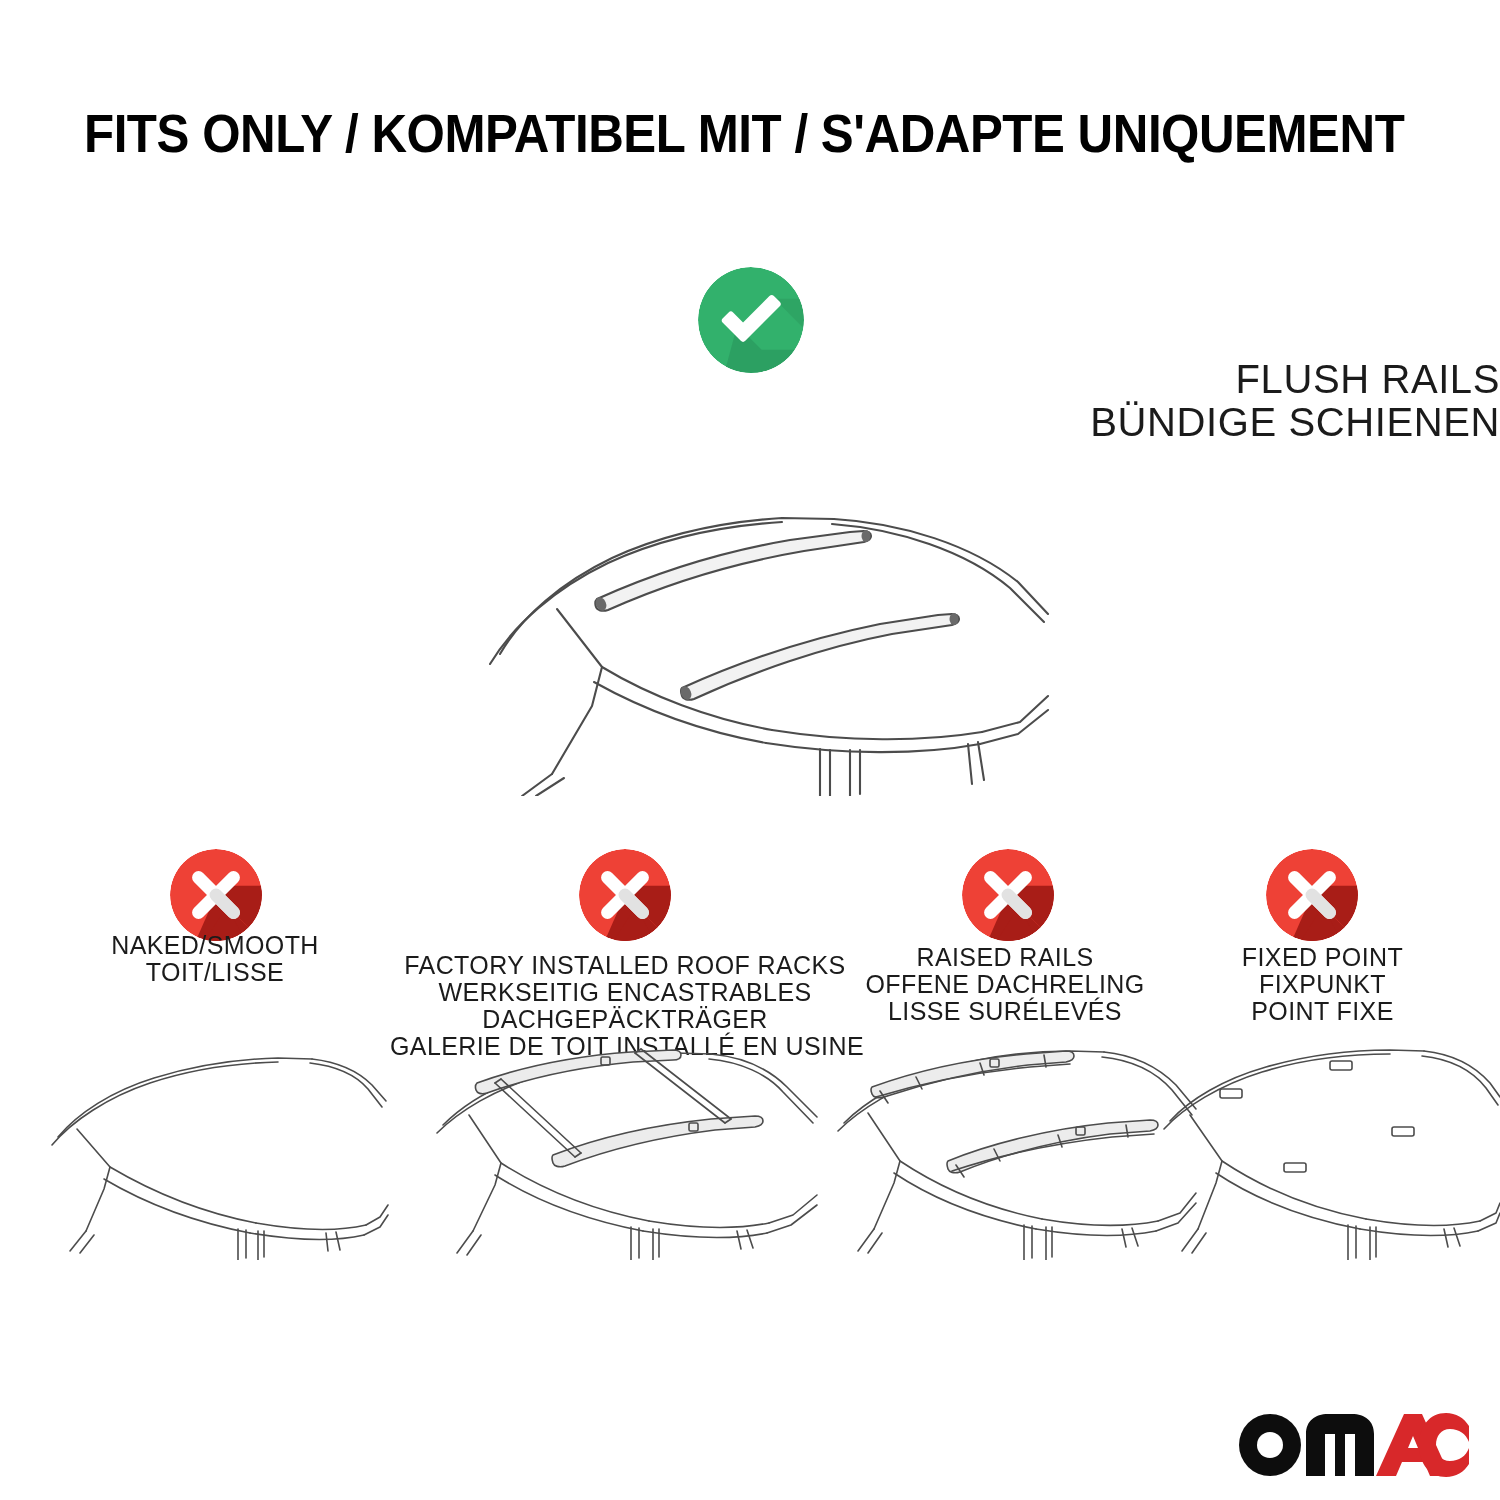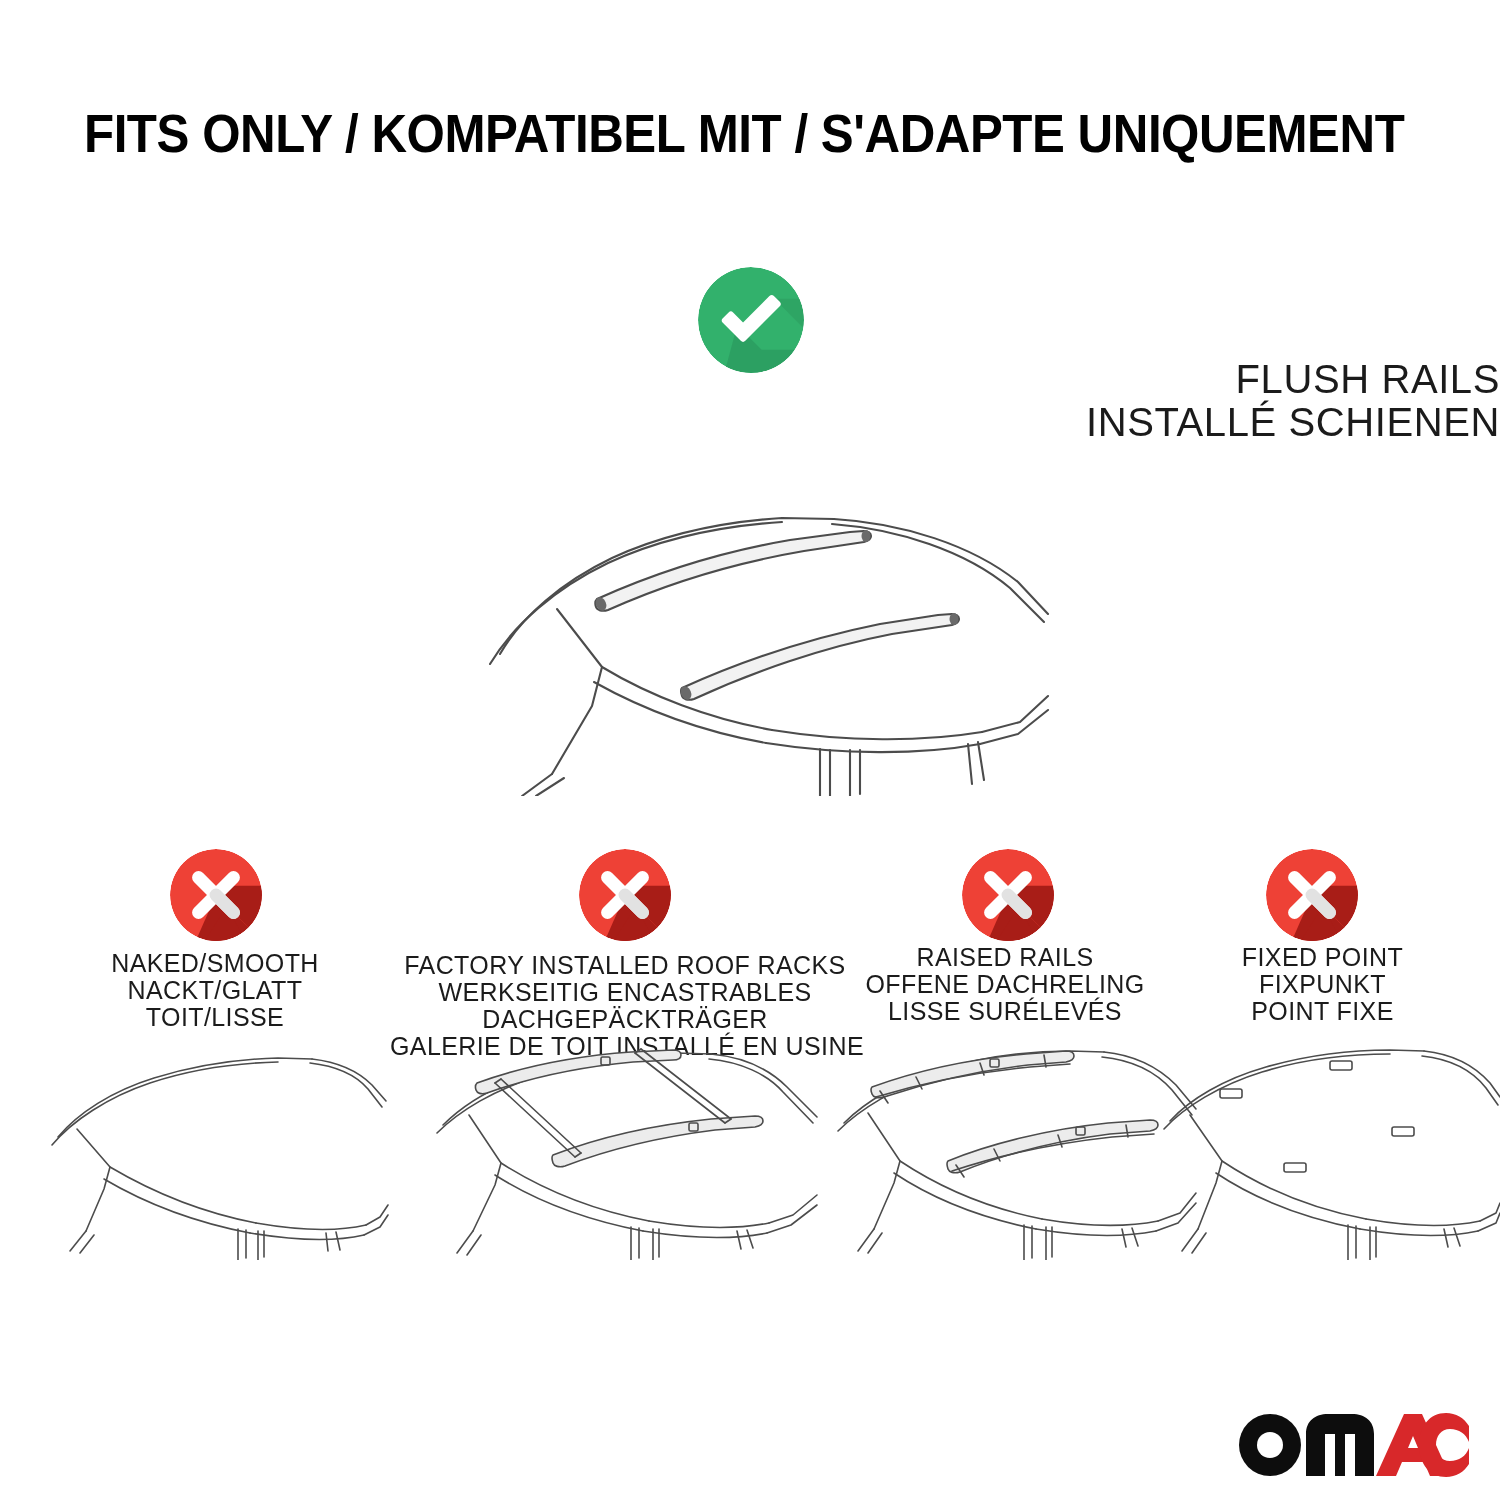--- a/index.html
+++ b/index.html
@@ -125,21 +125,21 @@
       <path d="M37 55 L60 78 L110 78 L110 118 L20 118 Z" fill="#2b9b5f" opacity="0.75"></path>
       <path d="M72 30 L112 70 L112 30 Z" fill="#2b9b5f" opacity="0.55"></path>
 
       <path d="M25.5 50.5 L31 45 L42.5 56.5 L69.5 29.5 L75 35 L42.5 67.5 Z" fill="#ffffff" stroke="#ffffff" stroke-width="6" stroke-linejoin="round" stroke-linecap="round"></path>
     </g>
   </svg>
 </div>
 
 <div class="ok-text">
   <div>FLUSH RAILS</div>
-  <div>INSTALLÉ SCHIENEN</div>
+  <div>BÜNDIGE SCHIENEN</div>
 </div>
 
 <div class="main-illus">
   <svg viewBox="0 0 600 300" width="600" height="300" aria-hidden="true">
     <g fill="none" stroke="#4c4c4c" stroke-width="2.1" stroke-linecap="round" stroke-linejoin="round">
 
       <path d="M48 158 C70 120 110 86 160 62 C210 39 268 26 330 22 L382 23"></path>
       <path d="M38 168 C62 128 104 92 156 67 C208 43 268 30 330 26"></path>
       <path d="M382 23 C450 27 520 49 566 86 L596 118"></path>
       <path d="M380 28 C446 33 514 55 558 92 L592 126"></path>
@@ -189,23 +189,22 @@
         <path d="M50 50 L20 118 L118 118 Z" fill="#a81d17"></path>
         <path d="M62 62 L88 112 L30 112 Z" fill="#a81d17"></path>
         <g stroke="#ffffff" stroke-width="14" stroke-linecap="round">
           <line x1="31" y1="31" x2="69" y2="69"></line>
           <line x1="69" y1="31" x2="31" y2="69"></line>
         </g>
         <line x1="50" y1="50" x2="69" y2="69" stroke="#e2e2e2" stroke-width="14" stroke-linecap="round"></line>
       </g>
     </svg>
   </div>
-  <div class="col-label" style="left:0;top:105px;width:430px;">
+  <div class="col-label" style="left:0;top:87px;width:430px;">
     <div>NAKED/SMOOTH</div>
-    <div>NACKT/GLATT</div>
     <div>TOIT/LISSE</div>
   </div>
   <div class="col-illus" style="left:50px;top:200px;width:340px;height:215px;">
     <svg viewBox="0 0 340 215" width="340" height="215" aria-hidden="true">
       <g fill="none" stroke="#4c4c4c" stroke-width="1.6" stroke-linecap="round" stroke-linejoin="round">
         <path d="M8 92 C28 68 62 46 104 33 C146 20 190 14 228 13 L262 14"></path>
         <path d="M2 100 C22 76 58 52 100 38 C142 24 188 18 228 17"></path>
         <path d="M262 14 C288 17 308 26 322 40 L336 56"></path>
         <path d="M260 18 C286 21 306 30 318 44 L332 62"></path>
         <path d="M27 84 L60 122 L54 144 L36 186"></path>

